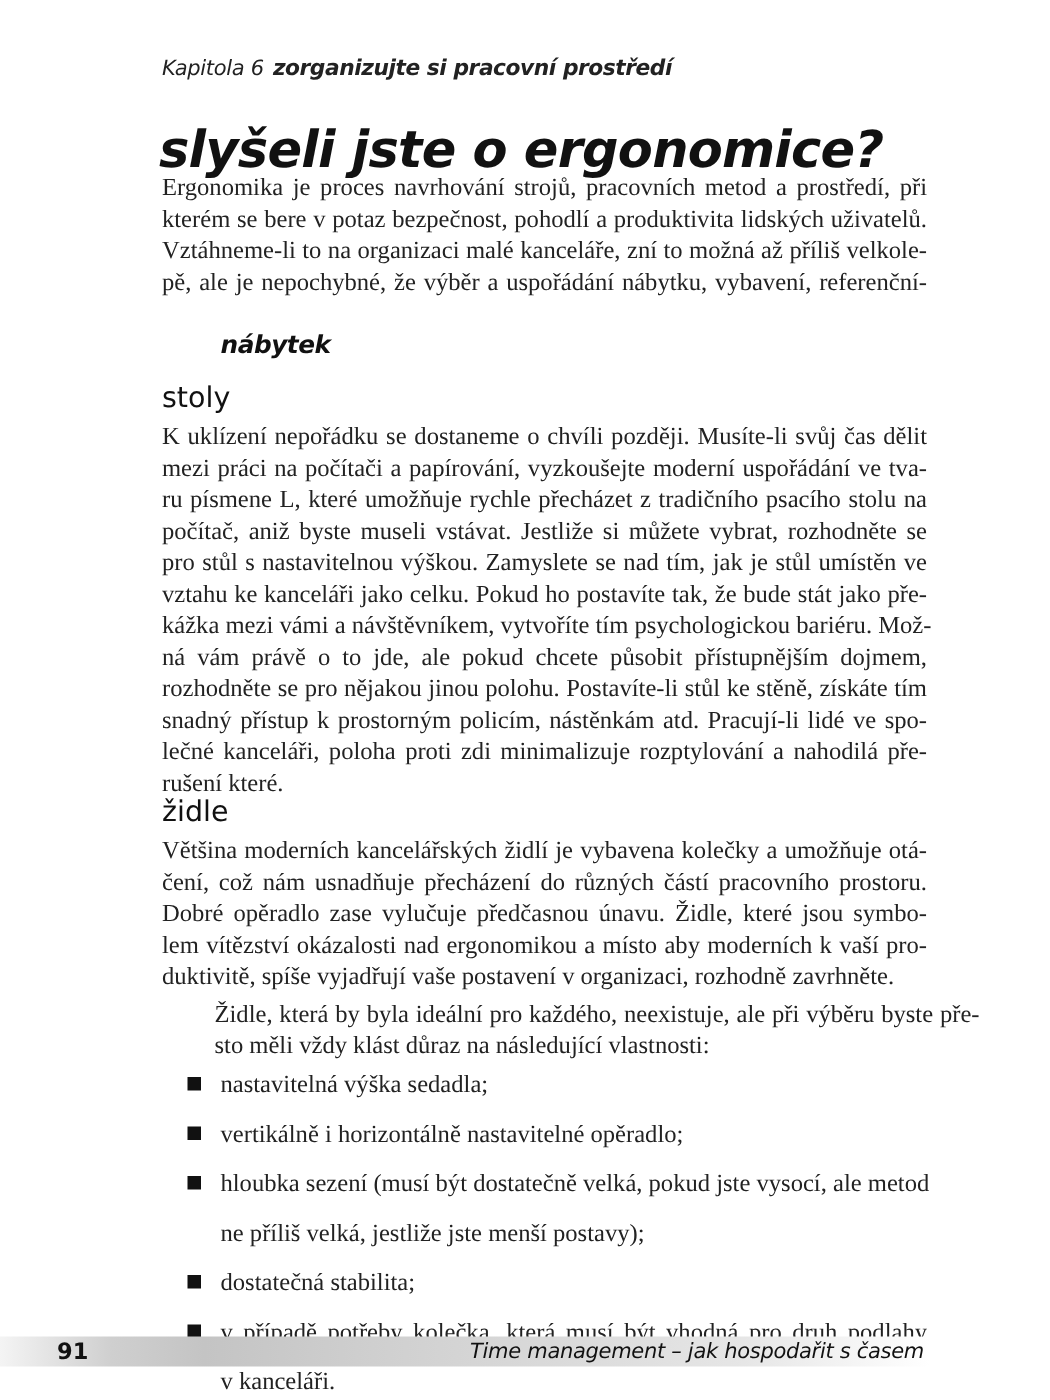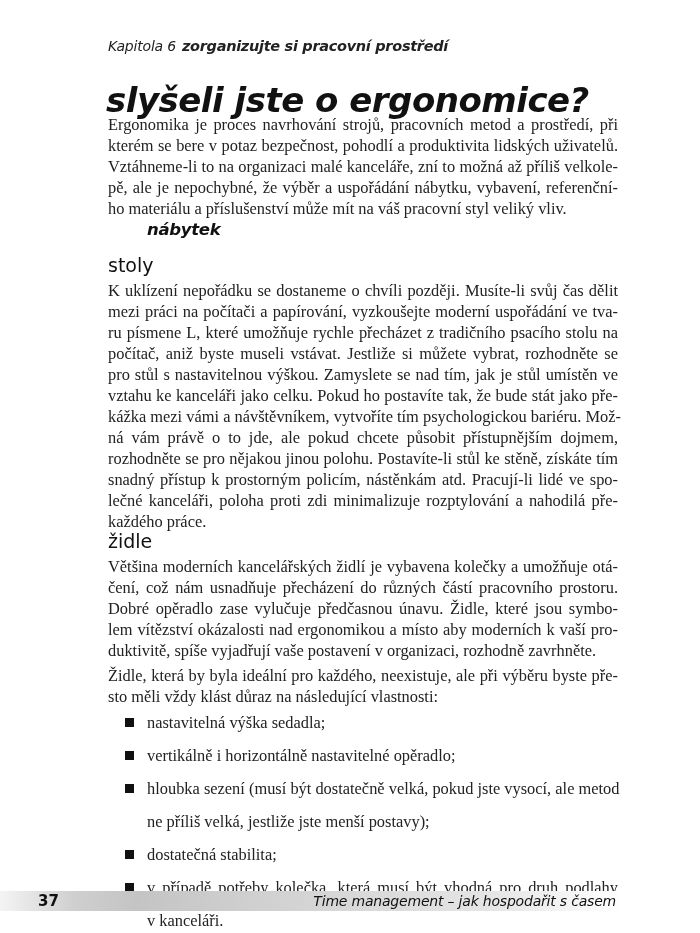--- a/index.html
+++ b/index.html
@@ -39,53 +39,52 @@
     <span class="chap">Kapitola 6</span><span class="chap-title">zorganizujte si pracovní prostředí</span>
   </div>
 
   <div class="h1">slyšeli jste o ergonomice?</div>
 
   <div class="para" style="top:114px;">
     <span class="ln">Ergonomika je proces navrhování strojů, pracovních metod a prostředí, při</span>
     <span class="ln">kterém se bere v potaz bezpečnost, pohodlí a produktivita lidských uživatelů.</span>
     <span class="ln">Vztáhneme-li to na organizaci malé kanceláře, zní to možná až příliš velkole-</span>
     <span class="ln">pě, ale je nepochybné, že výběr a uspořádání nábytku, vybavení, referenční-</span>
-    <span class="ln last">ho materiálu a příslušenství může mít na váš pracovní styl veliký vliv.</span>
   </div>
 
   <div class="h2" style="top:220px;">nábytek</div>
 
   <div class="h3" style="top:254px;">stoly</div>
 
   <div class="para" style="top:280px;">
     <span class="ln">K uklízení nepořádku se dostaneme o chvíli později. Musíte-li svůj čas dělit</span>
     <span class="ln">mezi práci na počítači a papírování, vyzkoušejte moderní uspořádání ve tva-</span>
     <span class="ln">ru písmene L, které umožňuje rychle přecházet z tradičního psacího stolu na</span>
     <span class="ln">počítač, aniž byste museli vstávat. Jestliže si můžete vybrat, rozhodněte se</span>
     <span class="ln">pro stůl s nastavitelnou výškou. Zamyslete se nad tím, jak je stůl umístěn ve</span>
     <span class="ln">vztahu ke kanceláři jako celku. Pokud ho postavíte tak, že bude stát jako pře-</span>
     <span class="ln">kážka mezi vámi a návštěvníkem, vytvoříte tím psychologickou bariéru. Mož-</span>
     <span class="ln">ná vám právě o to jde, ale pokud chcete působit přístupnějším dojmem,</span>
     <span class="ln">rozhodněte se pro nějakou jinou polohu. Postavíte-li stůl ke stěně, získáte tím</span>
     <span class="ln">snadný přístup k prostorným policím, nástěnkám atd. Pracují-li lidé ve spo-</span>
     <span class="ln">lečné kanceláři, poloha proti zdi minimalizuje rozptylování a nahodilá pře-</span>
-    <span class="ln last">každého práce.</span>
+    <span class="ln last">rušení které.</span>
   </div>
 
   <div class="h3" style="top:530px;">židle</div>
 
   <div class="para" style="top:556px;">
     <span class="ln">Většina moderních kancelářských židlí je vybavena kolečky a umožňuje otá-</span>
     <span class="ln">čení, což nám usnadňuje přecházení do různých částí pracovního prostoru.</span>
     <span class="ln">Dobré opěradlo zase vylučuje předčasnou únavu. Židle, které jsou symbo-</span>
     <span class="ln">lem vítězství okázalosti nad ergonomikou a místo aby moderních k vaší pro-</span>
     <span class="ln last">duktivitě, spíše vyjadřují vaše postavení v organizaci, rozhodně zavrhněte.</span>
   </div>
 
-  <div class="para" style="top:665px;">
+  <div class="para" style="top:665px;margin-left:35px;">
     <span class="ln">Židle, která by byla ideální pro každého, neexistuje, ale při výběru byste pře-</span>
     <span class="ln last">sto měli vždy klást důraz na následující vlastnosti:</span>
   </div>
 
   <ul class="list" style="top:700px;">
     <li>
       <span class="bullet"></span>
       <span class="ln last">nastavitelná výška sedadla;</span>
     </li>
     <li>
@@ -102,16 +101,16 @@
       <span class="ln last">dostatečná stabilita;</span>
     </li>
     <li>
       <span class="bullet"></span>
       <span class="ln">v případě potřeby kolečka, která musí být vhodná pro druh podlahy</span>
       <span class="ln last">v kanceláři.</span>
     </li>
   </ul>
 
   <div class="footer-band"></div>
-  <div class="folio">37</div>
+  <div class="folio">91</div>
   <div class="book-title">Time management – jak hospodařit s časem</div>
 
 </div>
 
 </body></html>

